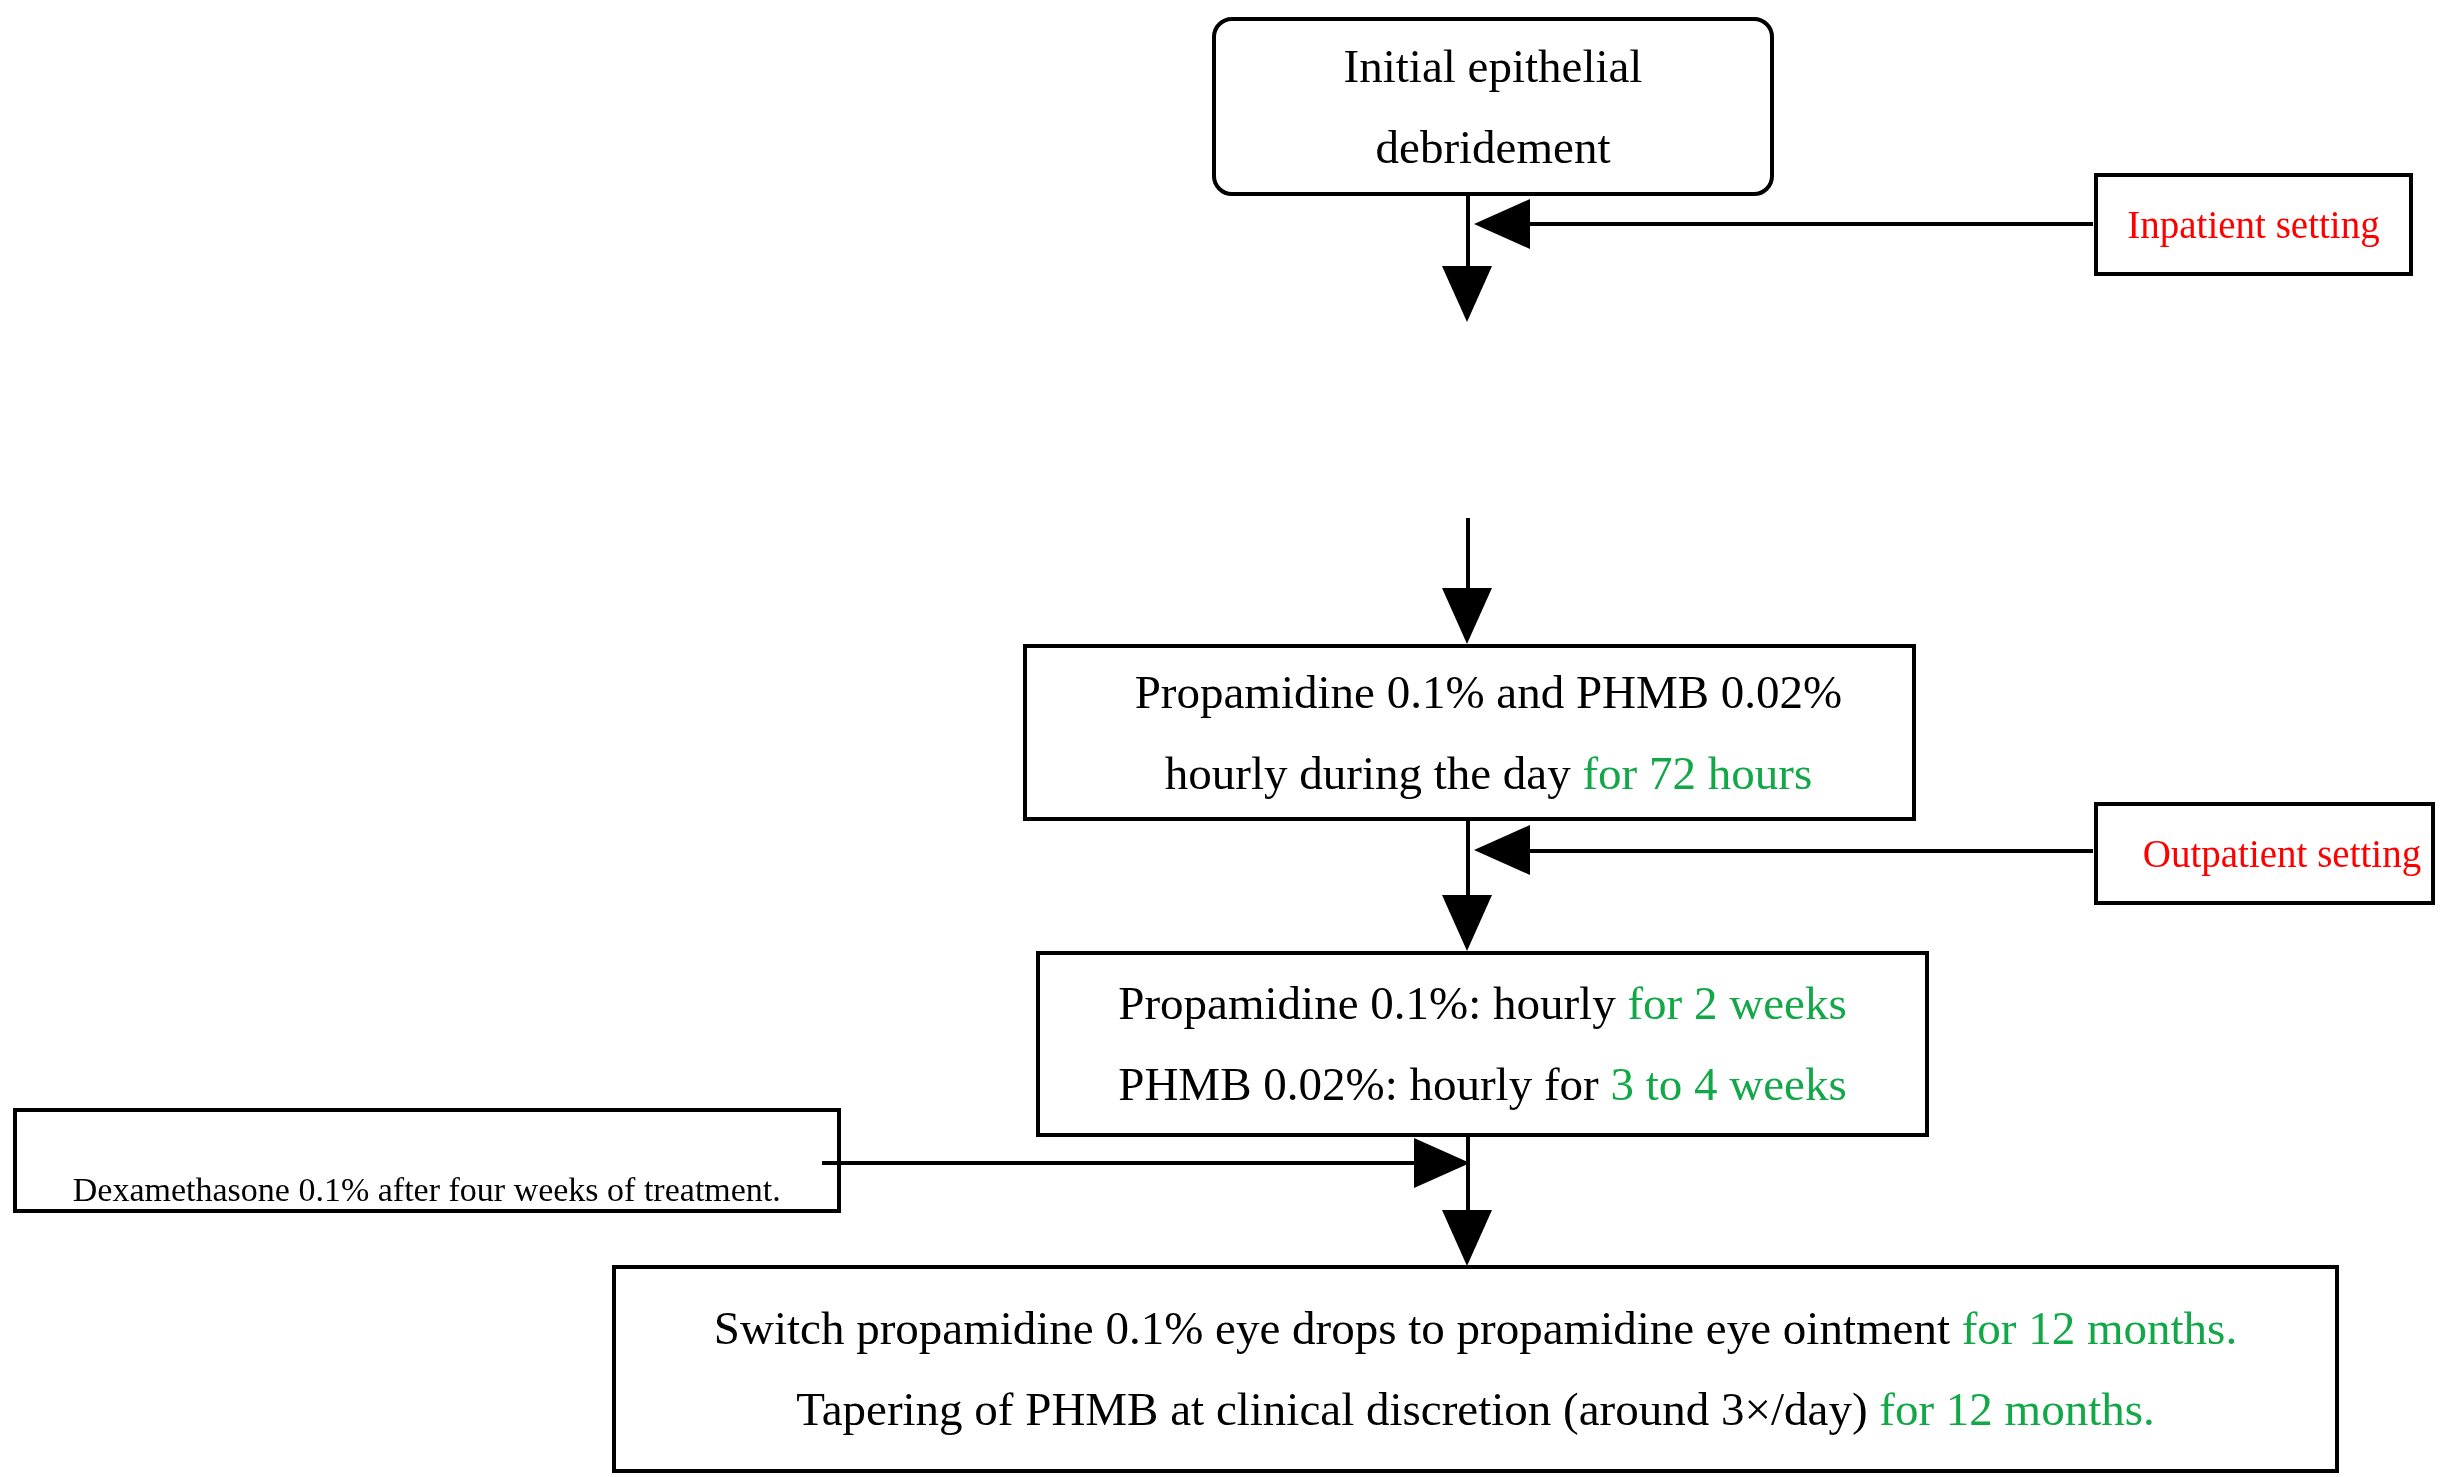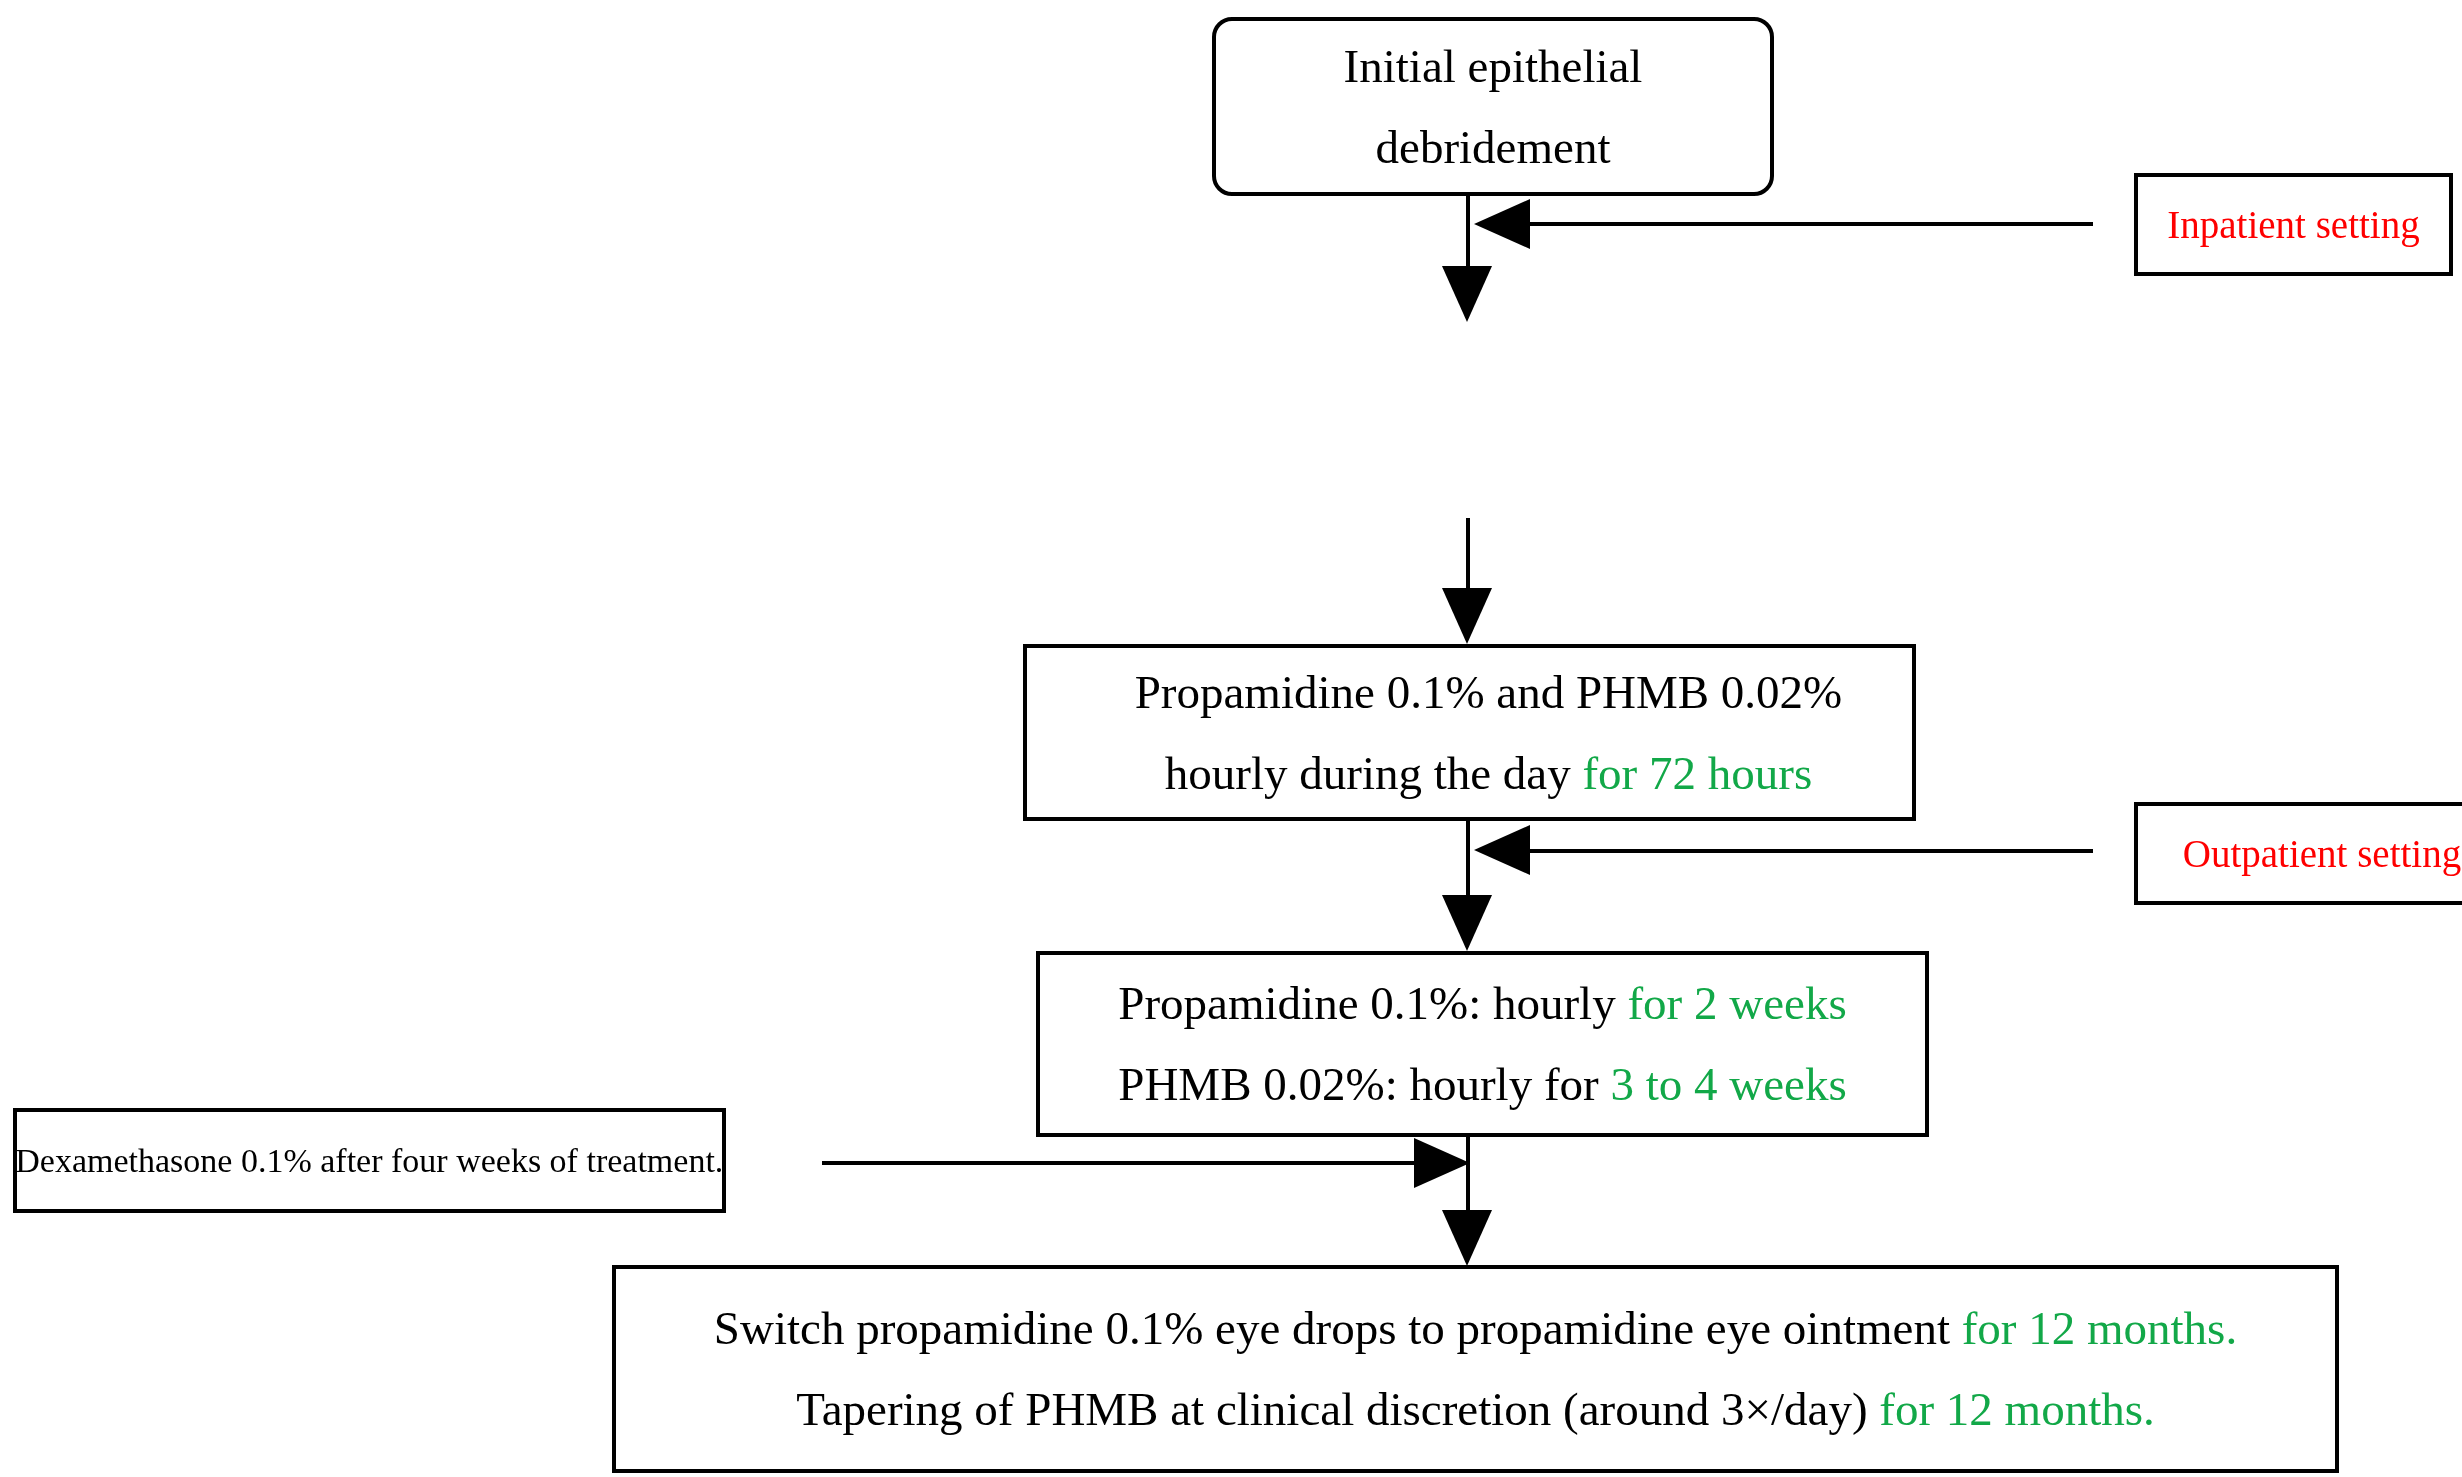--- a/index.html
+++ b/index.html
@@ -6,21 +6,21 @@
   .stage {
     position:relative; width:2462px; height:1477px; background:#ffffff;
     font-family:"Liberation Serif","DejaVu Serif",serif; color:#000;
   }
   .box {
     position:absolute; box-sizing:border-box; border:4.4px solid #000; background:#fff;
     display:flex; flex-direction:column; justify-content:center; align-items:center;
     text-align:center; white-space:nowrap;
   }
   .main  { font-size:47px; line-height:1.72; }
-  .side  { font-size:39px;margin-left:40px; }
+  .side  { font-size:39px; }
   .dexa  { font-size:34px; }
   .green { color:var(--green,#12A848); }
   .red   { color:var(--red,#FE0000); }
   .vline,.hline { position:absolute; background:#000; }
   .arrow { position:absolute; width:0; height:0; }
   .arrow-down  { border-left:25.6px solid transparent; border-right:25.6px solid transparent; border-top:56px solid #000; }
   .arrow-left  { border-top:25.6px solid transparent; border-bottom:25.6px solid transparent; border-right:56px solid #000; }
   .arrow-right { border-top:25.6px solid transparent; border-bottom:25.6px solid transparent; border-left:56px solid #000; }
 </style>
 </head>
@@ -58,21 +58,21 @@
   <div class="vline" style="left:1466px; top:821px; width:3.9px; height:82px;"></div>
   <div class="arrow arrow-down" style="left:1442px; top:895px;"></div>
   <div class="hline" style="left:1527px; top:849px; width:566px; height:3.9px;"></div>
   <div class="arrow arrow-left" style="left:1474px; top:825px;"></div>
 
   <div class="box main" style="left:1028px; top:951px; width:893px; height:186px;margin-left:8px;">
     <div><span>Propamidine 0.1%: hourly </span><span class="green">for 2 weeks</span></div>
     <div><span>PHMB 0.02%: hourly for </span><span class="green">3 to 4 weeks</span></div>
   </div>
 
-  <div class="box dexa" style="left:12.8px; top:1108px; width:713px; height:105px;">
+  <div class="box dexa" style="left:12.8px; top:1108px; width:828px; height:105px;justify-content:flex-end;">
     <div>Dexamethasone 0.1% after four weeks of treatment.</div>
   </div>
 
   <div class="vline" style="left:1466px; top:1137px; width:3.9px; height:81px;"></div>
   <div class="arrow arrow-down" style="left:1442px; top:1210px;"></div>
   <div class="hline" style="left:822px; top:1161px; width:595px; height:3.9px;"></div>
   <div class="arrow arrow-right" style="left:1414px; top:1138px;"></div>
 
   <div class="box main" style="left:612px; top:1265px; width:1727px; height:208px;">
     <div><span>Switch propamidine 0.1% eye drops to propamidine eye ointment </span><span class="green">for 12 months.</span></div>

